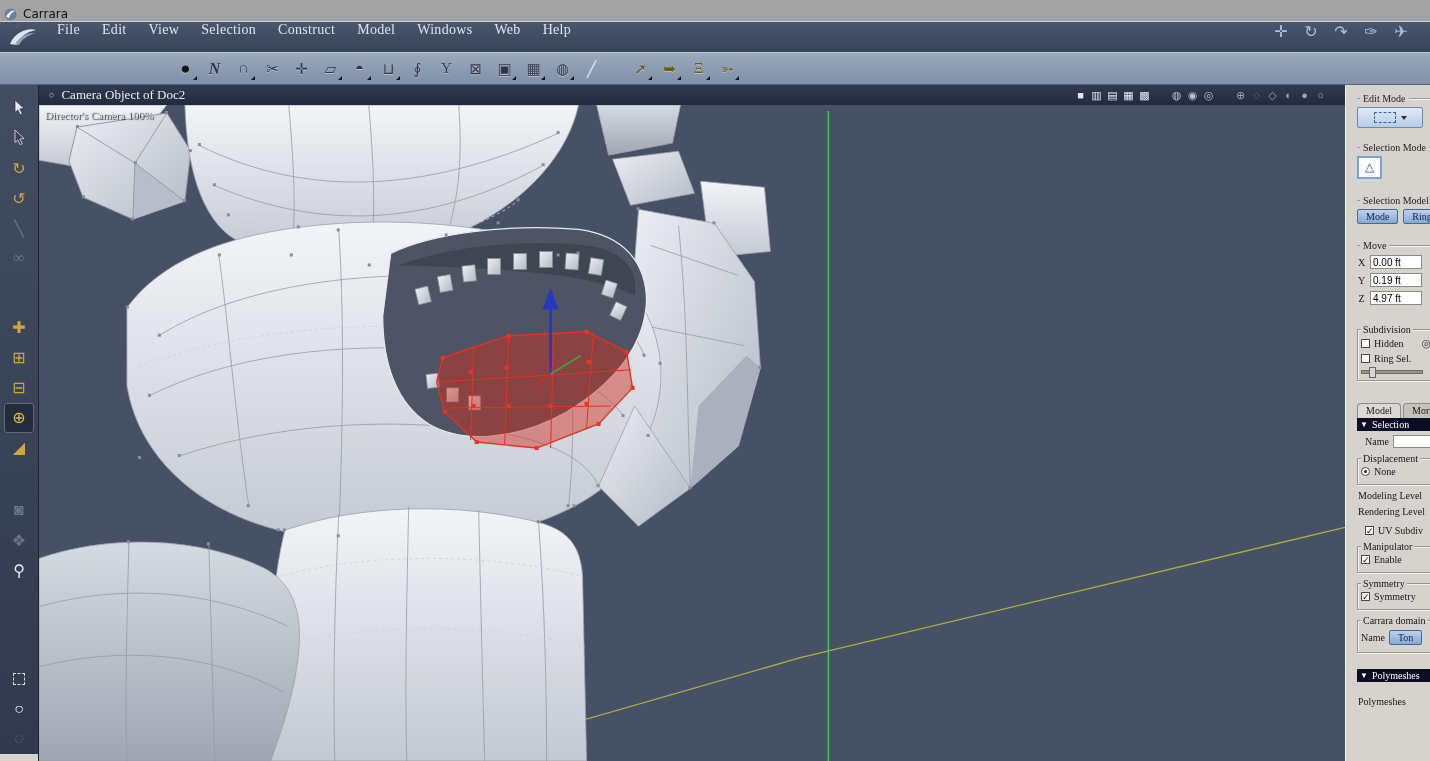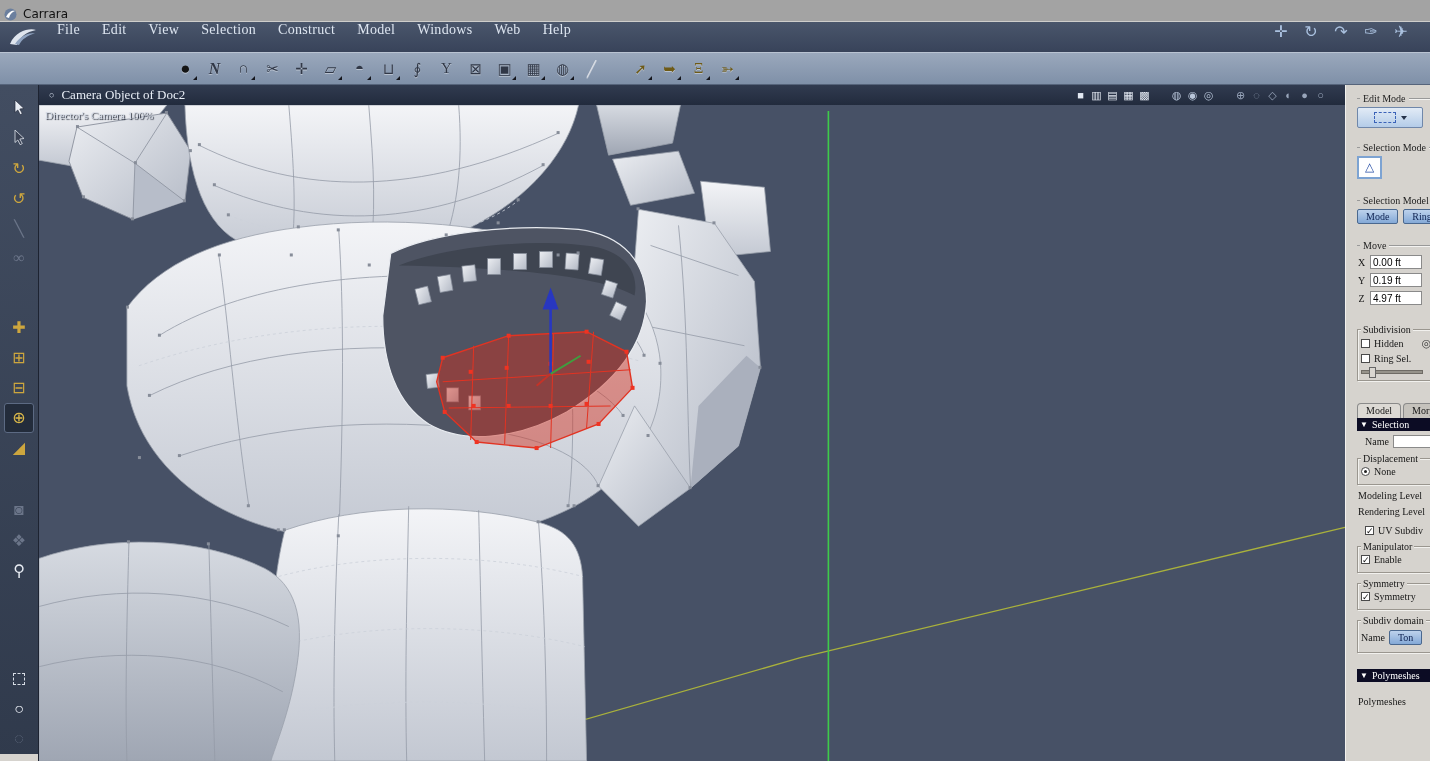--- a/index.html
+++ b/index.html
@@ -465,21 +465,21 @@
 
       <div class="grp">
         <span class="gtitle">Symmetry</span>
         <div class="cbrow">
           <span class="cb"><span>✓</span></span>
           <span>Symmetry</span>
         </div>
       </div>
 
       <div class="grp">
-        <span class="gtitle">Subdiv domain</span>
+        <span class="gtitle">Carrara domain</span>
         <div class="cbrow" style="margin-top:5px">
           <span>Name</span>
           <span class="bluebtn">Ton</span>
         </div>
       </div>
 
       <div class="secbar" style="margin-top:16px">
         <span class="tri">▼</span>
         <span>Polymeshes</span>
       </div>

